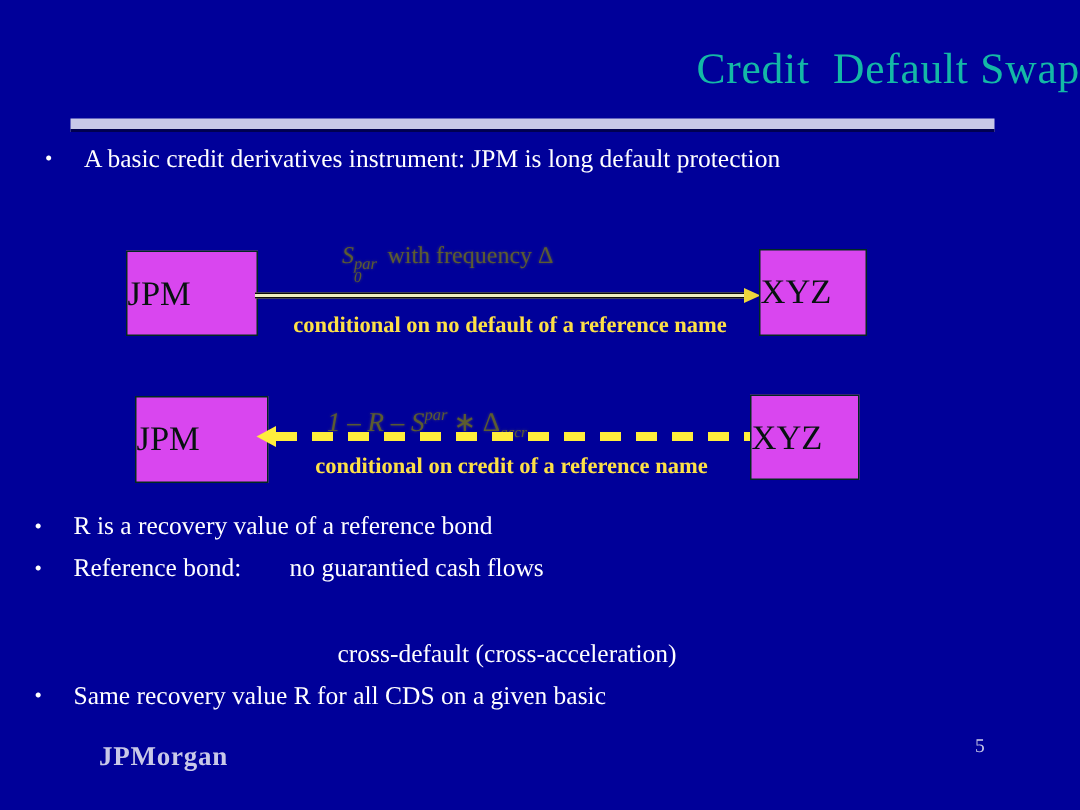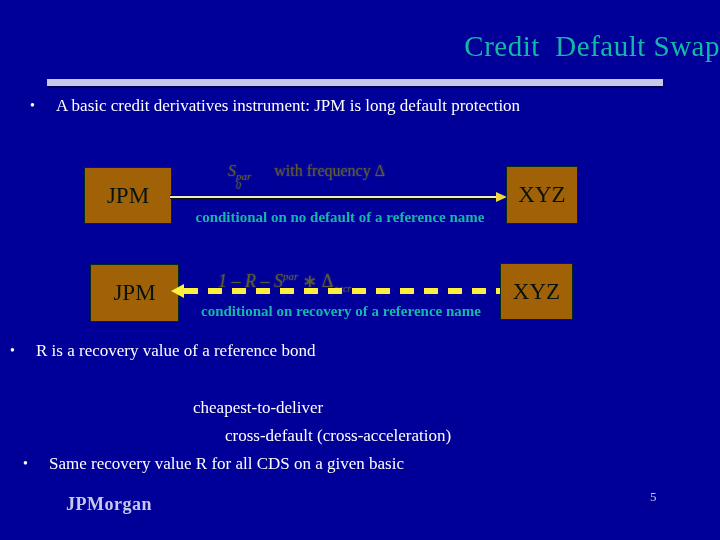--- a/index.html
+++ b/index.html
@@ -14,62 +14,62 @@
   .divider{
     position:absolute;left:47px;top:79px;width:616px;height:7px;
     background:#C8C8E8;border-bottom:2px solid #000050;
   }
   .intro{
     position:absolute;left:30px;top:96px;width:660px;
     color:#ffffff;font-size:17px;
   }
   .dot{display:inline-block;width:26px;font-size:14px;vertical-align:1px;}
   .box{
-    position:absolute;background:#a16207;border:1px solid #002a20;
-    color:#07130f;display:flex;align-items:center;justify-content:center;
+    position:absolute;background:#d946ef;border:1px solid #002a20;
+    color:#07130f;display:flex;align-items:center;justify-content:flex-start;
     font-size:23px;
   }
   .box-jpm1{left:84px;top:167px;width:86px;height:55px;}
   .box-xyz1{left:506px;top:166px;width:70px;height:56px;}
   .box-jpm2{left:90px;top:264px;width:87px;height:56px;}
   .box-xyz2{left:500px;top:263px;width:71px;height:55px;}
   .formula{
     position:absolute;color:#5c5c30;font-style:italic;
     text-shadow:0 0 2px rgba(150,150,40,0.45);
   }
   .formula1{left:228px;top:162px;font-size:16px;}
   .formula2{left:218px;top:254px;font-size:18px;margin-top:16px;}
   .ss{display:inline-flex;flex-direction:column;font-size:10px;line-height:9px;vertical-align:-4px;}
   .formula sup{font-size:11px;}
   .formula sub{font-size:10px;}
-  .f-tail{margin-left:23px;font-style:normal;}
+  .f-tail{margin-left:7px;font-style:normal;}
   .f-mid{margin-left:4px;font-style:normal;}
   .arrow1-shaft{
     position:absolute;left:170px;top:195px;width:328px;height:2px;
     background:#EDEDC2;border-top:1px solid #0a0a0a;border-bottom:1px solid #0a0a0a;
   }
   .arrow1-head{
     position:absolute;left:496px;top:192px;width:0;height:0;
     border-left:11px solid #EDD73C;border-top:5px solid transparent;border-bottom:5px solid transparent;
   }
   .arrow2-dashes{
     position:absolute;left:184px;top:288px;width:320px;height:6px;
     background:repeating-linear-gradient(90deg,#FFEE3C 0 14px,transparent 14px 24px);
   }
   .arrow2-head{
     position:absolute;left:171px;top:284px;width:0;height:0;
     border-right:13px solid #FFEE3C;border-top:7px solid transparent;border-bottom:7px solid transparent;
   }
   .flow-label{
-    position:absolute;color:#14b8a6;font-weight:bold;font-size:15px;text-align:center;
+    position:absolute;color:#fde047;font-weight:bold;font-size:15px;text-align:center;
   }
   .label1{left:173px;top:209px;width:334px;}
   .label2{left:183px;top:303px;width:316px;}
   .b{position:absolute;color:#ffffff;font-size:17px;}
-  .b1{left:10px;top:341px;}
+  .b1{left:23px;top:341px;}
   .b2{left:23px;top:369px;width:600px;}
   .b2 .col2{position:absolute;left:170px;top:0;}
   .b3{left:193px;top:398px;}
   .b4{left:193px;top:426px;margin-left:32px;}
   .b5{left:23px;top:454px;}
   .footer-logo{
     position:absolute;left:42px;top:494px;color:#C8C8E8;
     font-size:18px;font-weight:bold;letter-spacing:0.5px;margin-left:24px;
   }
   .page-num{
@@ -105,30 +105,31 @@
   </div>
 
   <div class="box box-jpm2">
     <span>JPM</span>
   </div>
   <div class="formula formula2">
     <span>1 – R – S</span><sup>par</sup><span class="f-mid">∗ Δ</span><sub>accr</sub>
   </div>
   <div class="arrow2-dashes"></div>
   <div class="arrow2-head"></div>
-  <div class="flow-label label2">conditional on recovery of a reference name</div>
+  <div class="flow-label label2">conditional on credit of a reference name</div>
   <div class="box box-xyz2">
     <span>XYZ</span>
   </div>
 
   <div class="b b1">
     <span class="dot">•</span><span>R is a recovery value of a reference bond</span>
   </div>
-  <div class="b b3">
-    <span>cheapest-to-deliver</span>
+  <div class="b b2">
+    <span class="dot">•</span><span>Reference bond:</span>
+    <span class="col2">no guarantied cash flows</span>
   </div>
   <div class="b b4">
     <span>cross-default (cross-acceleration)</span>
   </div>
   <div class="b b5">
     <span class="dot">•</span><span>Same recovery value R for all CDS on a given basic</span>
   </div>
 
   <div class="footer-logo">JPMorgan</div>
   <div class="page-num">5</div>

